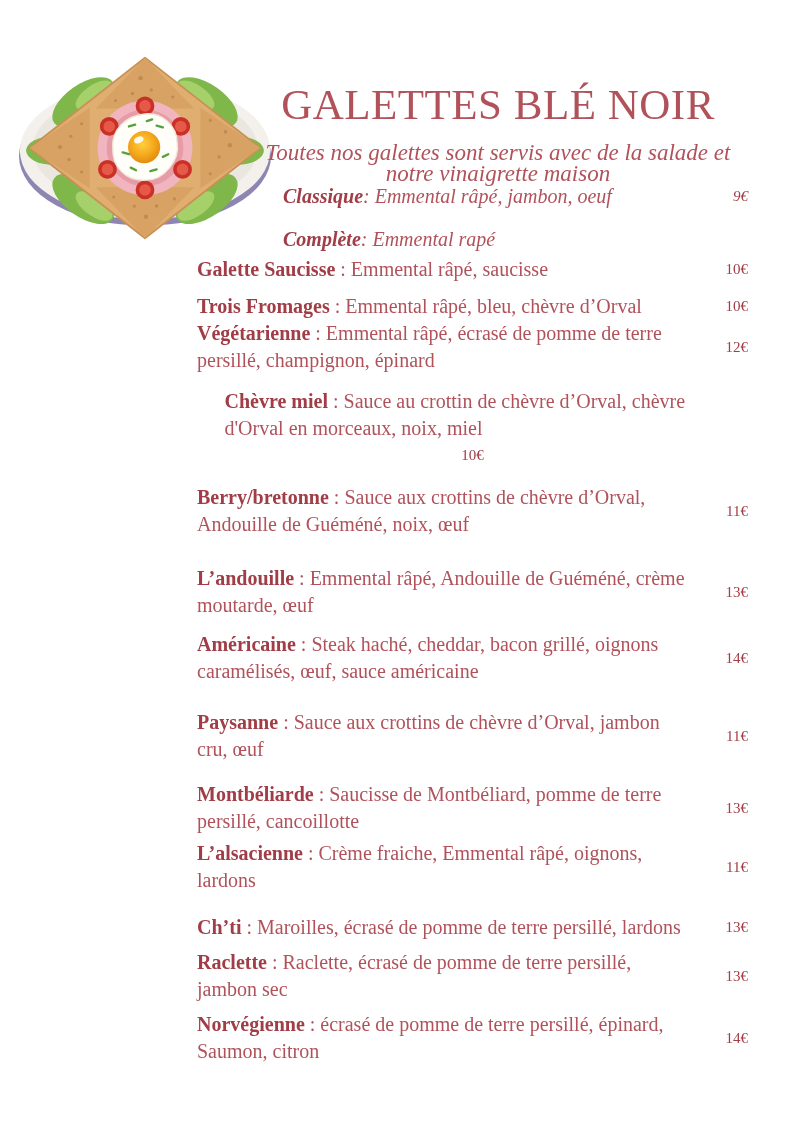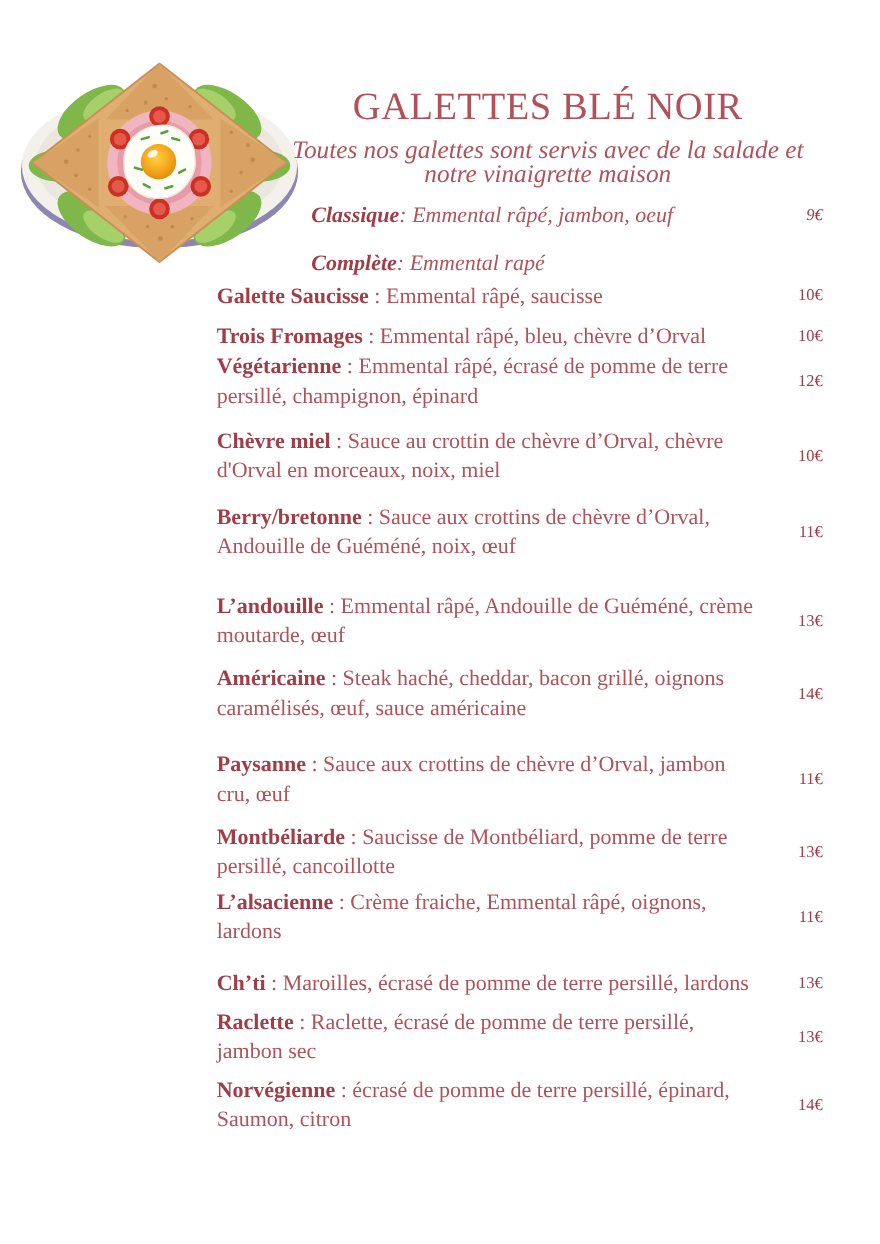--- a/index.html
+++ b/index.html
@@ -10,21 +10,21 @@
     position:relative;overflow:hidden;
     --c-title:#b1525b;
     --c-name:#a03d47;
     --c-desc:#b1525b;
     --c-price:#a03d47;
   }
   .page{position:absolute;inset:0;}
   .illustration{position:absolute;left:2px;top:38px;width:286px;height:202px;}
   .title-block{position:absolute;left:228px;top:68px;width:540px;text-align:center;}
   .page-title{
-    margin:4px;font-weight:400;font-size:35px;line-height:50px;
+    margin:12px;font-weight:400;font-size:43px;line-height:50px;
     color:var(--c-title);letter-spacing:0.5px;white-space:nowrap;
   }
   .subtitle{
     font-style:italic;font-size:23px;line-height:21px;
     color:var(--c-title);margin-top:3px;
   }
   .menu{position:absolute;left:197px;top:183px;width:551px;}
   .menu-item{
     display:flex;align-items:center;
     font-size:20px;line-height:27px;color:var(--c-desc);
@@ -33,26 +33,26 @@
   .item-name{font-weight:700;color:var(--c-name);}
   .item-price{flex:1;text-align:right;font-size:15px;color:var(--c-price);white-space:nowrap;}
   
   .menu-item:nth-child(-n+2){padding-left:86px;font-style:italic;}
   .menu-item:nth-child(-n+2) .item-text{width:410px;}
   
   .menu-item:nth-child(2){margin-top:16px;}
   .menu-item:nth-child(3){margin-top:3px;}
   .menu-item:nth-child(4){margin-top:10px;}
   .menu-item:nth-child(5){margin-top:0px;gap:32px;}
-  .menu-item:nth-child(6){margin-top:14px;}
+  .menu-item:nth-child(6){margin-top:14px;flex-direction:column;}
   .menu-item:nth-child(7){margin-top:15px;}
   .menu-item:nth-child(8){margin-top:27px;align-items:center;}
   .menu-item:nth-child(9){margin-top:12px;}
   .menu-item:nth-child(10){margin-top:24px;}
-  .menu-item:nth-child(11){margin-top:12px;align-items:center;}
+  .menu-item:nth-child(11){margin-top:18px;align-items:center;}
   .menu-item:nth-child(12){margin-top:5px;}
   .menu-item:nth-child(13){margin-top:20px;align-items:flex-end;}
   .menu-item:nth-child(14){margin-top:8px;align-items:center;}
   .menu-item:nth-child(15){margin-top:8px;}
 </style>
 </head>
 <body style="--c-title: #b1525b; --c-name: #a03d47; --c-desc: #b1525b; --c-price: #a03d47; background: rgb(255, 255, 255);">
 
 <div class="page">
 

